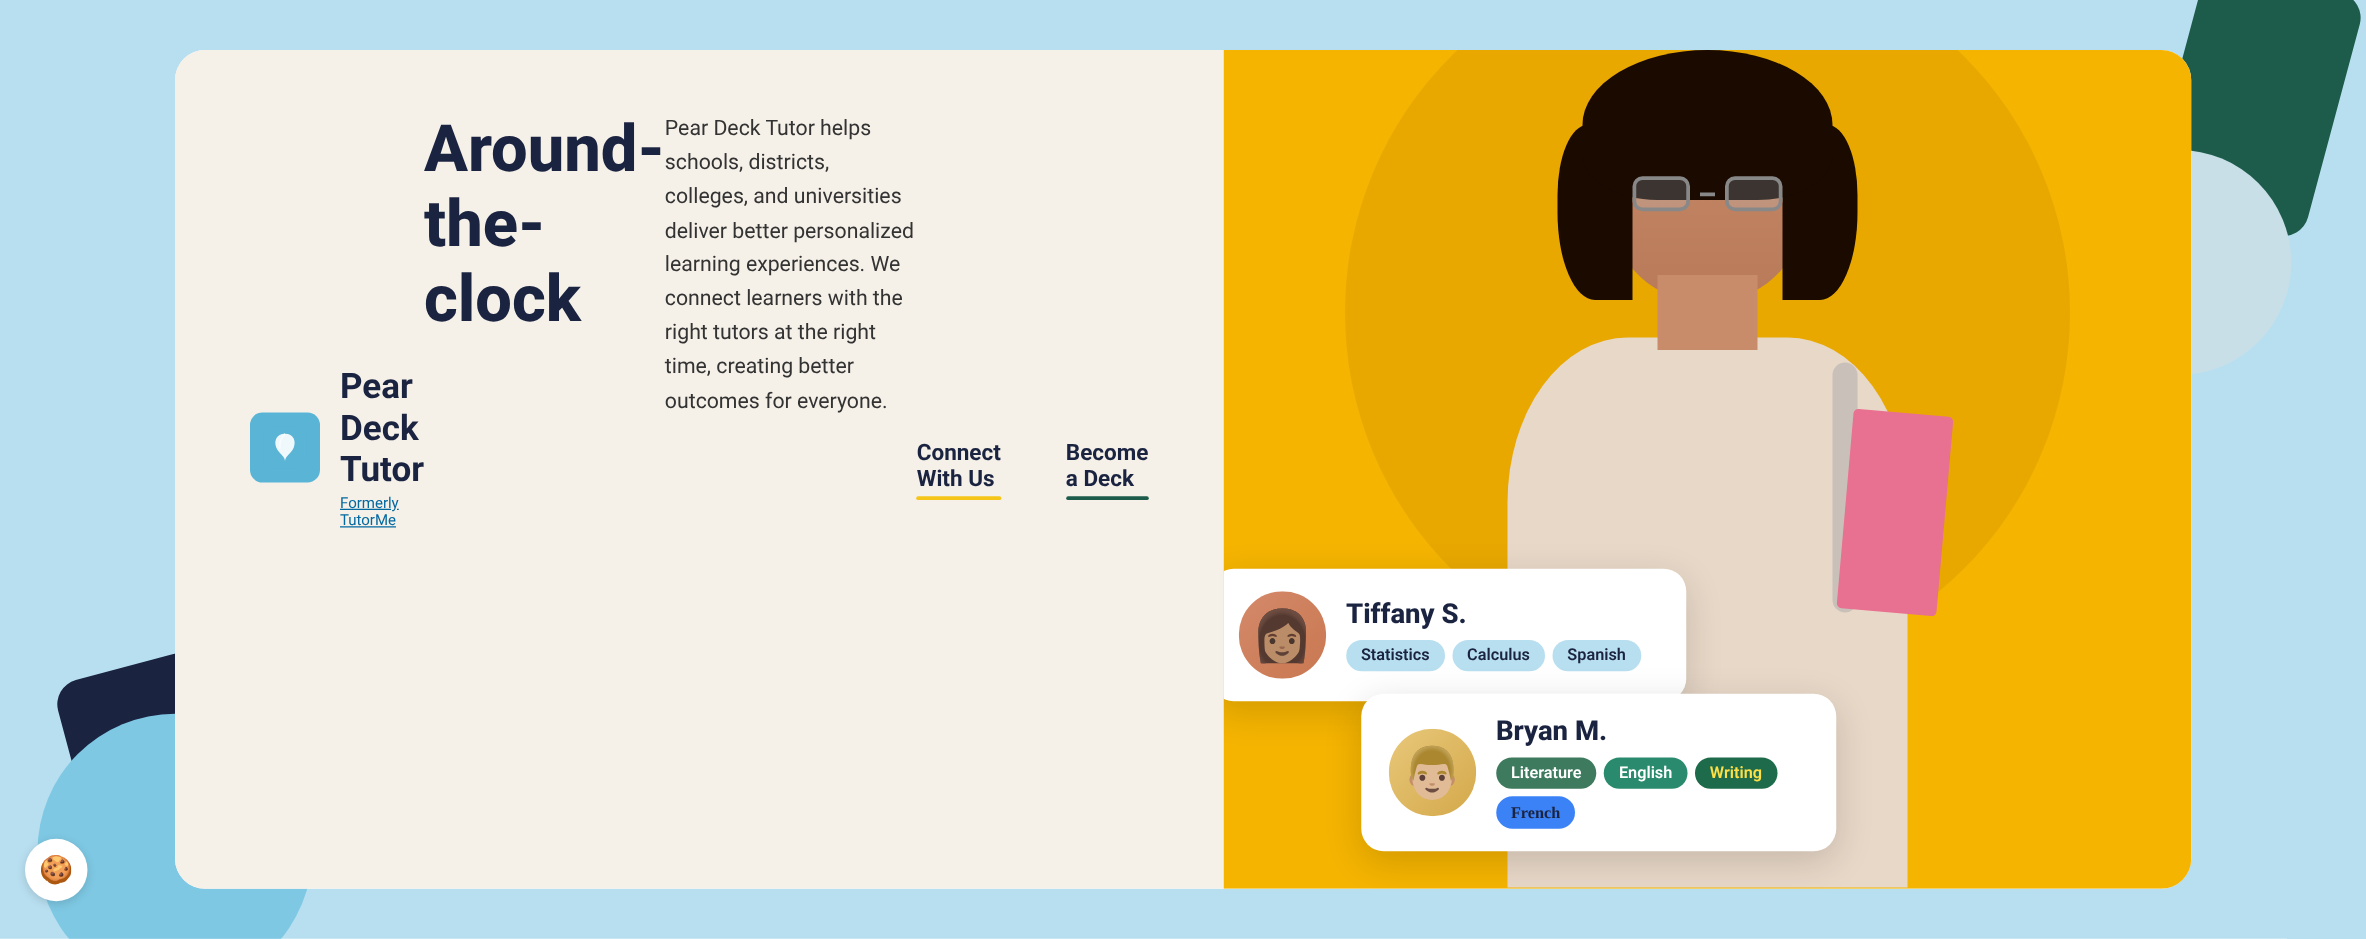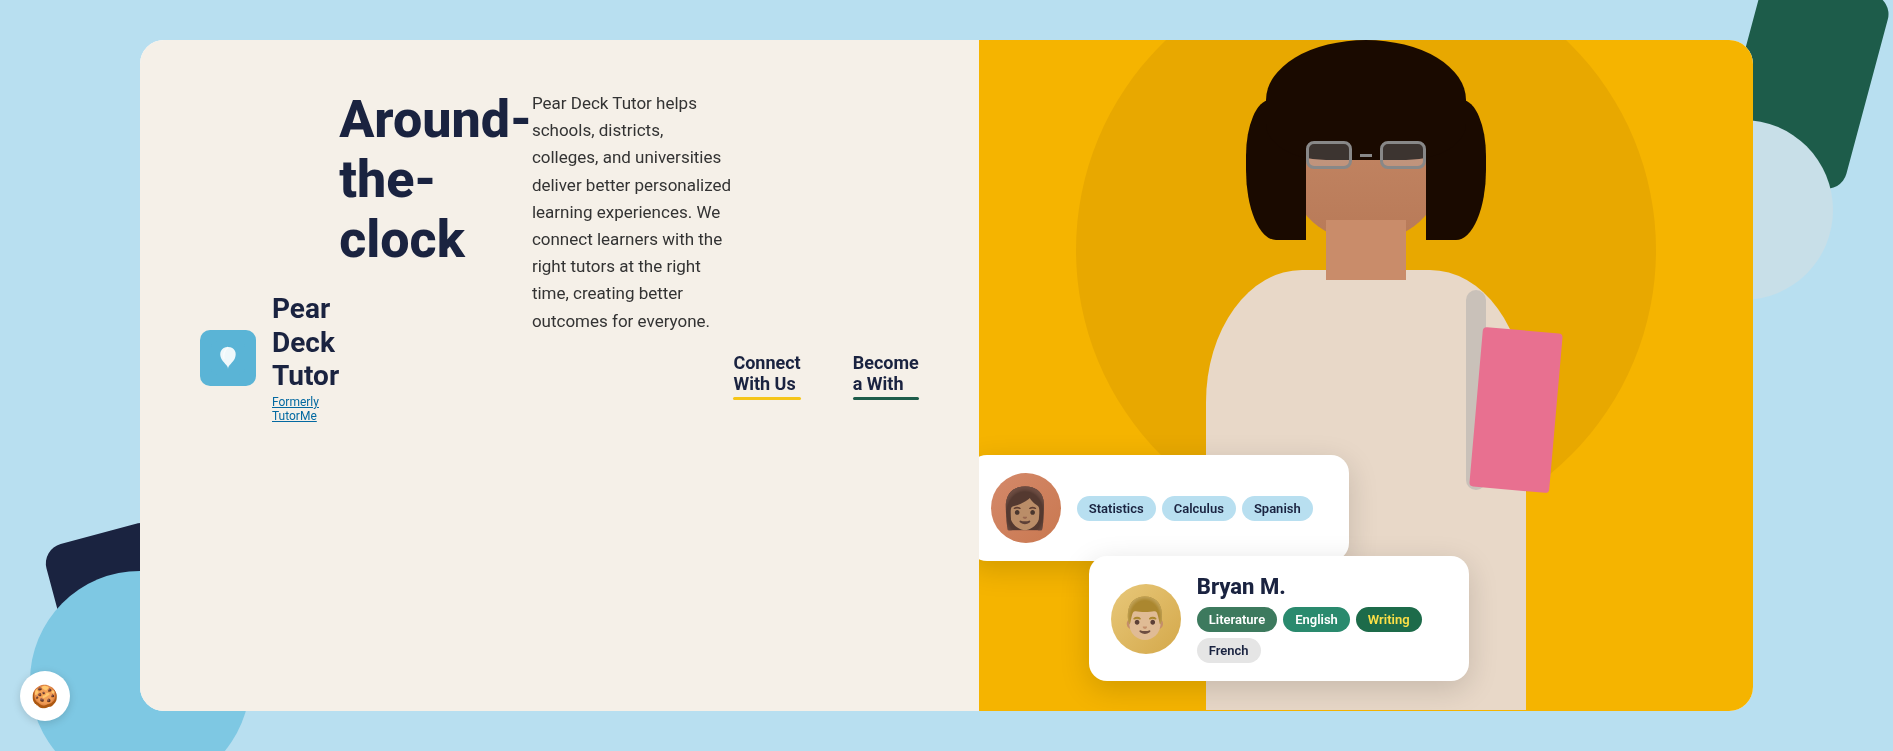--- a/index.html
+++ b/index.html
@@ -315,21 +315,21 @@
       border-radius: 20px;
       font-size: 13px;
       font-weight: 600;
       color: #1a2340;
     }
 
     .tag-blue { background-color: #b8dff0; }
     .tag-dark { background-color: #3d7a5e; color: white; }
     .tag-teal { background-color: #2a8a6e; color: white; text-align: center; }
     .tag-green { background-color: #1d6b4a; color: #fde047; }
-    .tag-yellow { background-color: #e5e5e5; }
+    .tag-yellow { background-color: #3b82f6; font-family: Liberation Serif, serif; }
   </style>
 </head>
 <body>
 
 <div class="bg-shape-dark-blue"></div>
 <div class="bg-shape-circle-blue"></div>
 <div class="bg-shape-green-rect"></div>
 <div class="bg-shape-circle-white"></div>
 
 <div class="cookie-icon">
@@ -355,21 +355,21 @@
     </div>
 
     <h1 class="headline">
       <span>Around-the-clock</span><br>
     </h1>
 
     <p class="description">Pear Deck Tutor helps schools, districts, colleges, and universities deliver better personalized learning experiences. We connect learners with the right tutors at the right time, creating better outcomes for everyone.</p>
 
     <div class="cta-row">
       <a class="cta-link yellow">Connect With Us</a>
-      <a class="cta-link green">Become a With</a>
+      <a class="cta-link green">Become a Deck</a>
     </div>
 
   </div>
 
   <div class="right-panel">
 
     <div class="yellow-circle"></div>
 
     <div class="student-photo">
 
@@ -401,20 +401,21 @@
 
     <div class="tutor-cards">
 
       <div class="tutor-card tutor-card-1">
         <div class="tutor-avatar">
           <div class="avatar-tiffany">
             <span style="font-size:40px;">👩🏽</span>
           </div>
         </div>
         <div class="tutor-info">
+          <div class="tutor-name">Tiffany S.</div>
           <div class="tutor-tags">
             <span class="tag tag-blue">Statistics</span>
             <span class="tag tag-blue">Calculus</span>
             <span class="tag tag-blue">Spanish</span>
           </div>
         </div>
       </div>
 
       <div class="tutor-card tutor-card-2">
         <div class="tutor-avatar">

